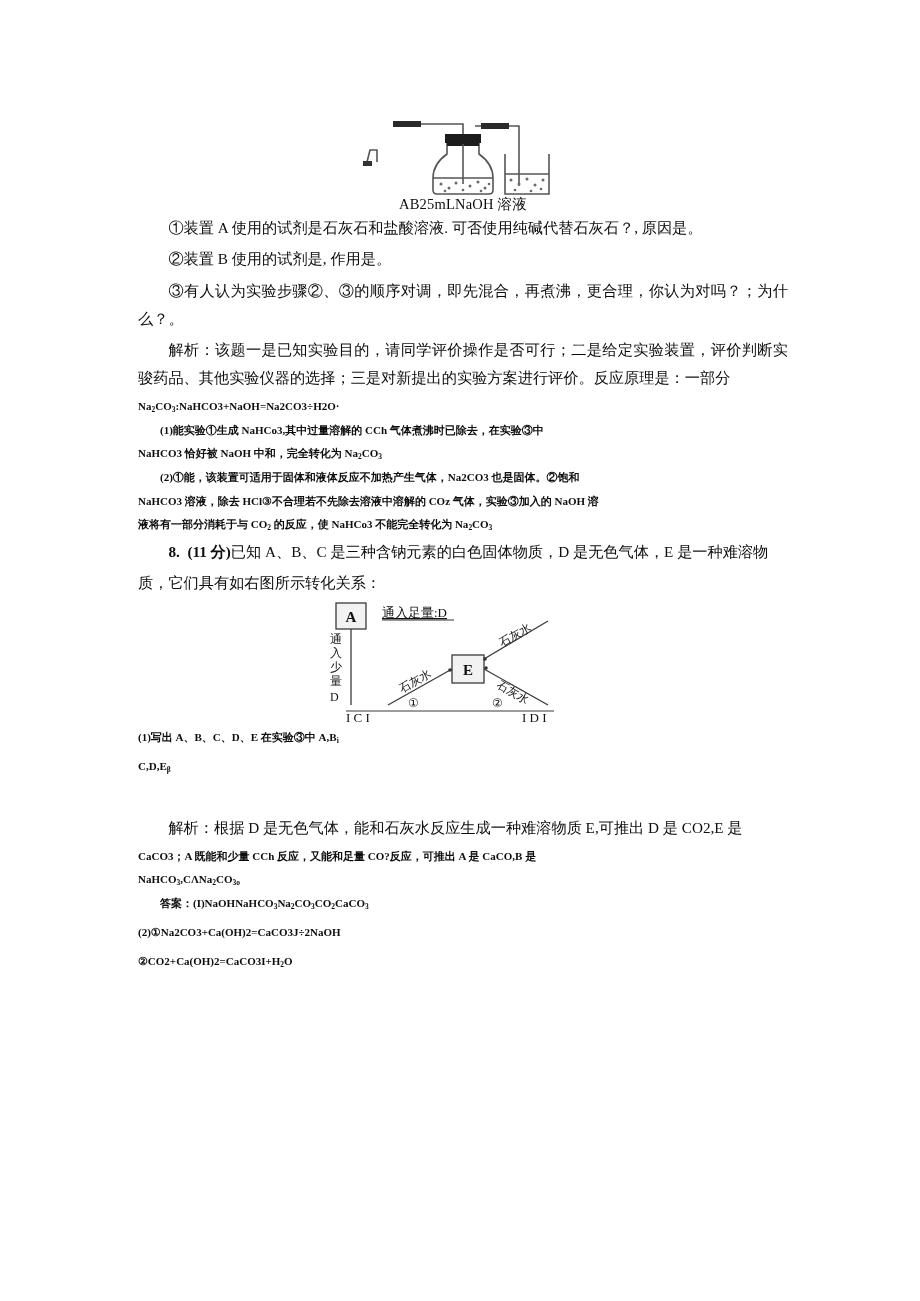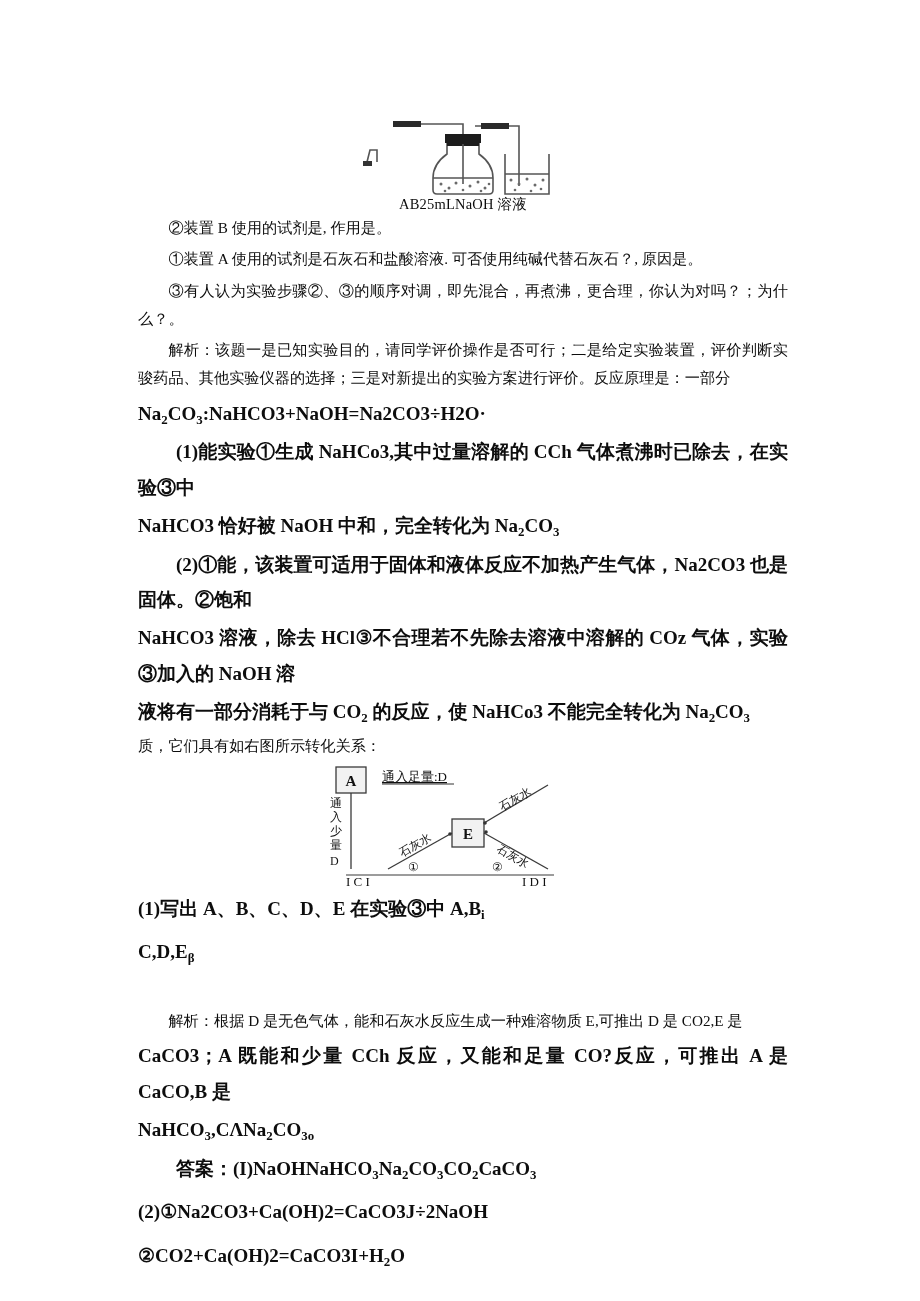--- a/index.html
+++ b/index.html
@@ -54,21 +54,21 @@
     line-height: 1.86;
     text-align: justify;
     text-justify: inter-ideograph;
   }
   p.indent { text-indent: 2em; }
   .b { font-weight: bold; }
   sub { font-size: 0.68em; vertical-align: -0.28em; }
 
   p.bold-line {
     margin: 0 0 3px 0;
-    font-size: 19px;
+    font-size: 11px;
     line-height: 1.86;
     font-weight: bold;
     text-align: justify;
     text-justify: inter-ideograph;
   }
   .gap-sm { height: 5px; }
   .gap-lg { height: 34px; }
 
   
   .fig-transform {
@@ -136,33 +136,34 @@
             <circle cx="212" cy="69" r="1.5"></circle>
           <circle cx="220" cy="64" r="1.5"></circle>
             <circle cx="192" cy="74" r="1.3"></circle>
           <circle cx="208" cy="75" r="1.3"></circle>
             <circle cx="218" cy="73" r="1.3"></circle>
         </g>
       </svg>
       <div class="fig-caption">AB25mLNaOH 溶液</div>
     </div>
 
+    <p class="line indent">①装置 A 使用的试剂是石灰石和盐酸溶液. 可否使用纯碱代替石灰石？, 原因是。</p>
     <p class="line indent">②装置 B 使用的试剂是, 作用是。</p>
-    <p class="line indent">①装置 A 使用的试剂是石灰石和盐酸溶液. 可否使用纯碱代替石灰石？, 原因是。</p>
     <p class="line indent">③有人认为实验步骤②、③的顺序对调，即先混合，再煮沸，更合理，你认为对吗？；为什么？。</p>
 
     <p class="line indent"><span>解析：该题一是已知实验目的，请同学评价操作是否可行；二是给定实验装置，评价判断实骏药品、其他实验仪器的选择；三是对新提出的实验方案进行评价。反应原理是：一部分 </span></p>
     <p class="bold-line">Na<sub>2</sub>CO<sub>3</sub>:NaHCO3+NaOH=Na2CO3÷H2O·</p>
 
     <p class="bold-line" style="text-indent:2em">(1)能实验①生成 NaHCo3,其中过量溶解的 CCh 气体煮沸时已除去，在实验③中</p>
     <p class="bold-line">NaHCO3 恰好被 NaOH 中和，完全转化为 Na<sub>2</sub>CO<sub>3</sub></p>
     <p class="bold-line" style="text-indent:2em">(2)①能，该装置可适用于固体和液体反应不加热产生气体，Na2CO3 也是固体。②饱和</p>
     <p class="bold-line">NaHCO3 溶液，除去 HCl③不合理若不先除去溶液中溶解的 COz 气体，实验③加入的 NaOH 溶</p>
     <p class="bold-line">液将有一部分消耗于与 CO<sub>2</sub> 的反应，使 NaHCo3 不能完全转化为 Na<sub>2</sub>CO<sub>3</sub></p>
 
+    <p class="line" style="text-indent:2em"><span class="b">8.</span>&nbsp;&nbsp;<span class="b">(11 分)</span><span>已知 A、B、C 是三种含钠元素的白色固体物质，D 是无色气体，E 是一种难溶物</span></p>
     <p class="line">质，它们具有如右图所示转化关系：</p>
 
     <div class="fig-transform">
       <div class="inner">
         <svg width="292" height="122" viewBox="0 0 292 122">
           <g stroke="#3a3a3a" stroke-width="1.3" fill="none">
 
             <rect x="20" y="2" width="30" height="26" fill="#f2f2f2"></rect>
 
             <rect x="136" y="54" width="32" height="28" fill="#f2f2f2"></rect>

